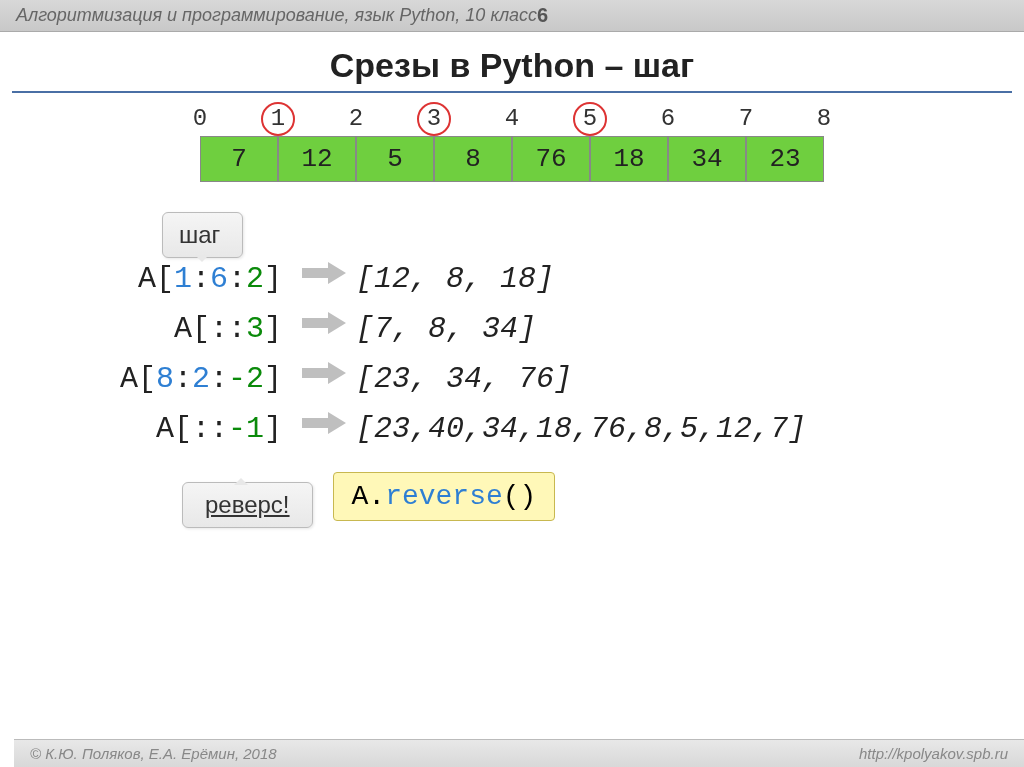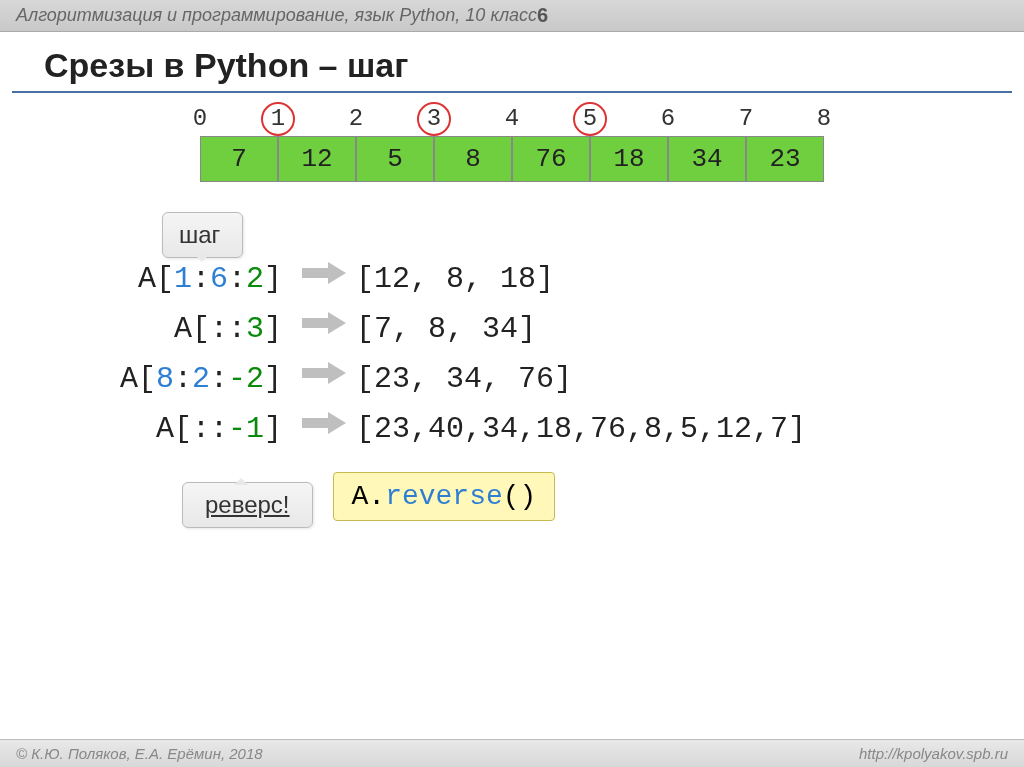--- a/index.html
+++ b/index.html
@@ -27,20 +27,21 @@
     font-size: 20px;
     color: #555;
   }
   .main-title {
     font-size: 34px;
     font-weight: bold;
     color: #222;
     padding: 14px 32px 6px;
     border-bottom: 2px solid #4a6fa5;
     margin: 0 12px;
+    text-align: center;
   }
   .content { padding: 12px 32px; }
   .index-row {
     display: flex;
     justify-content: center;
     margin-bottom: 4px;
     position: relative;
   }
   .idx-cell {
     width: 78px;
@@ -120,21 +121,21 @@
     width: 260px;
     text-align: right;
     padding-right: 10px;
     white-space: nowrap;
   }
   .arrow {
     margin: 0 10px;
     display: inline-block;
   }
   .arrow svg { display: block; }
-  .ex-right { flex: 1; white-space: nowrap; }
+  .ex-right { flex: 1; white-space: nowrap; font-style: italic; }
   .b-blue { color: #2e7fd3; }
   .b-green { color: #0a8a0a; }
   .reverse-box {
     display: inline-block;
     background: #fff8b8;
     border: 1px solid #c8b850;
     border-radius: 4px;
     padding: 8px 18px;
     font-family: 'Courier New', monospace;
     font-size: 28px;
@@ -144,21 +145,21 @@
   }
   .reverse-box .rev-blue { color: #2e7fd3; }
   .bottom-row {
     display: flex;
     align-items: center;
     margin-top: 18px;
   }
   .footer-bar {
     position: absolute;
     bottom: 0;
-    left: 0;
+    left: 14px;
     right: 0;
     background: linear-gradient(to bottom, #e8e8e8, #d8d8d8);
     height: 28px;
     display: flex;
     align-items: center;
     justify-content: space-between;
     padding: 0 16px;
     font-style: italic;
     color: #888;
     font-size: 15px;

